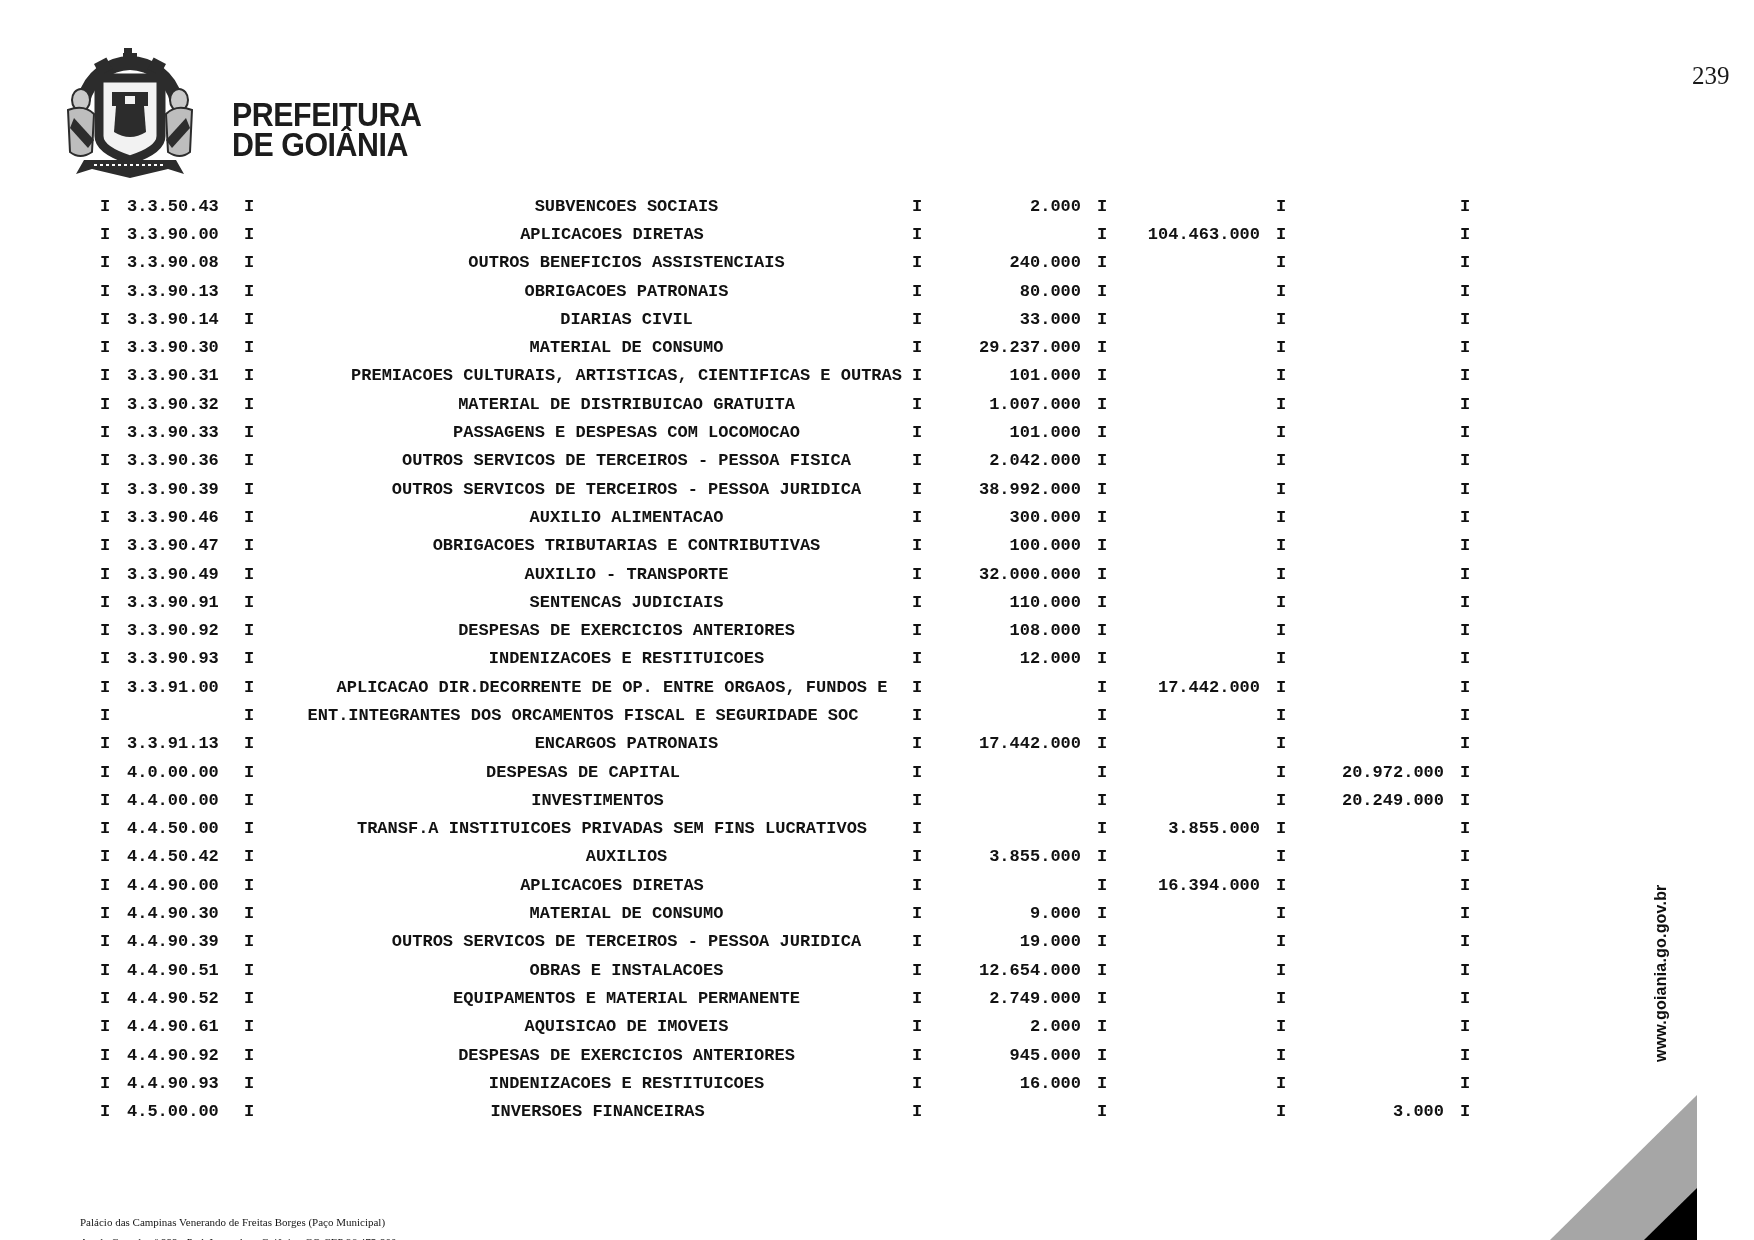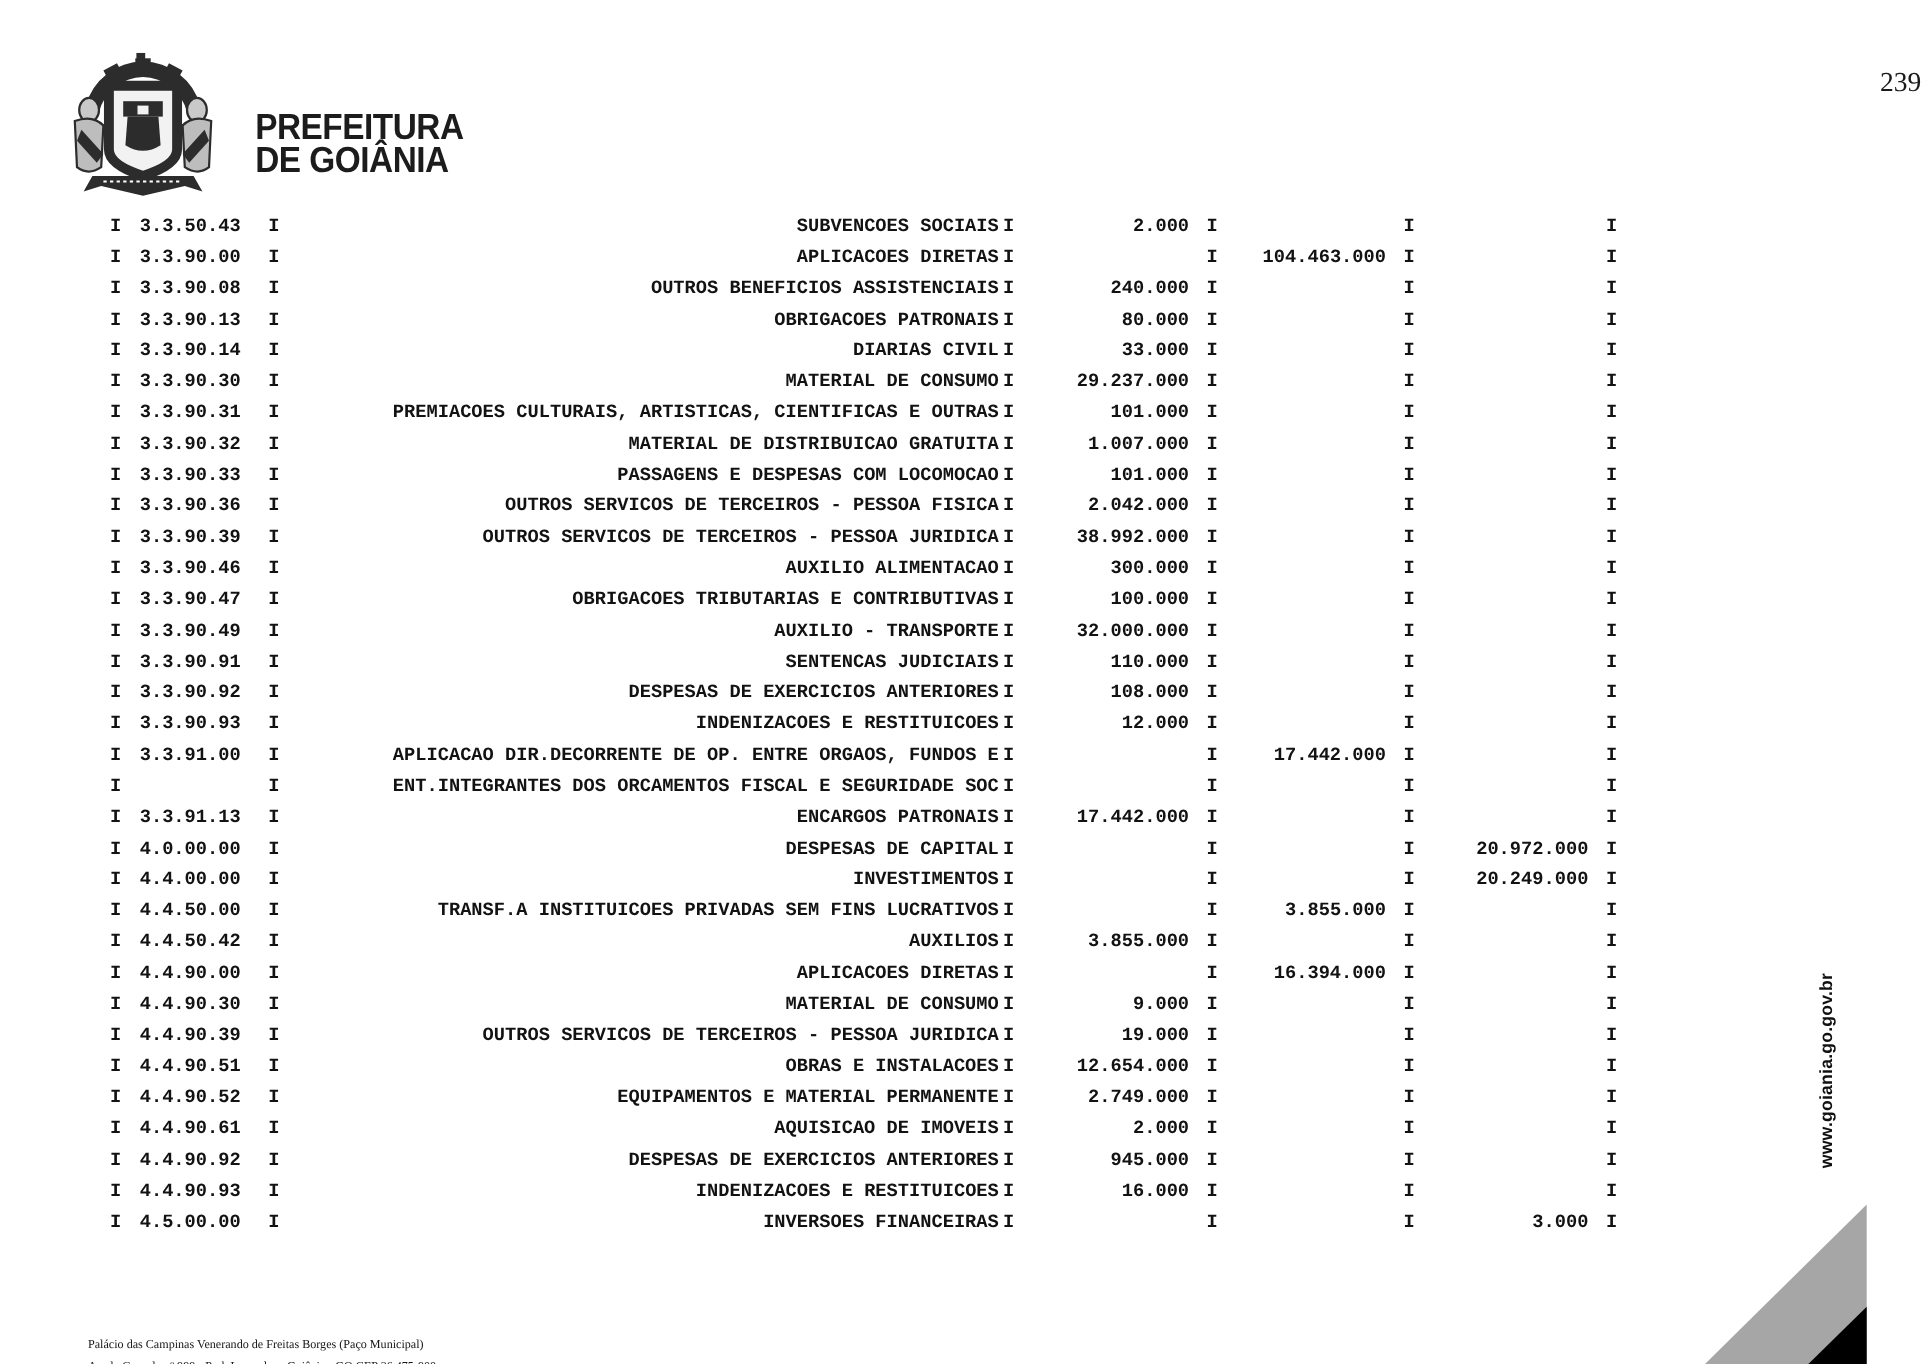--- a/index.html
+++ b/index.html
@@ -20,41 +20,41 @@
     font-size:33px;line-height:30px;
     letter-spacing:-0.5px;
     color:#1c1c1c;
     transform:scaleX(0.92);
     transform-origin:left top;
     white-space:nowrap;
   }
   .page-number{
     position:absolute;left:1692px;top:62px;
     font-family:"Liberation Serif",serif;
-    font-size:25px;color:#1a1a1a;margin-left:17px;
+    font-size:25px;color:#1a1a1a;
   }
   
   .budget-table{
     position:absolute;left:95px;top:192px;
     font-family:"Liberation Mono","DejaVu Sans Mono",monospace;
     font-weight:700;
     font-size:17px;
     color:#121212;
   }
   .trow{
     display:grid;
     grid-template-columns:20px 125px 18px 650px 18px 167px 18px 161px 18px 166px 18px;
     height:28.3px;
     align-items:center;
     white-space:pre;
   }
   .tcell{overflow:visible;}
   .c-sep{text-align:center;}
   .c-code{text-align:left;margin-left:12px;}
-  .c-desc{text-align:right;}
+  .c-desc{text-align:center;}
   .c-val{text-align:right;padding-right:12px;}
   
   .footer{
     position:absolute;left:80px;top:1212px;
     font-family:"Liberation Serif",serif;
     font-size:11px;line-height:20px;
     color:#161616;
   }
   
   .vertical-site{

